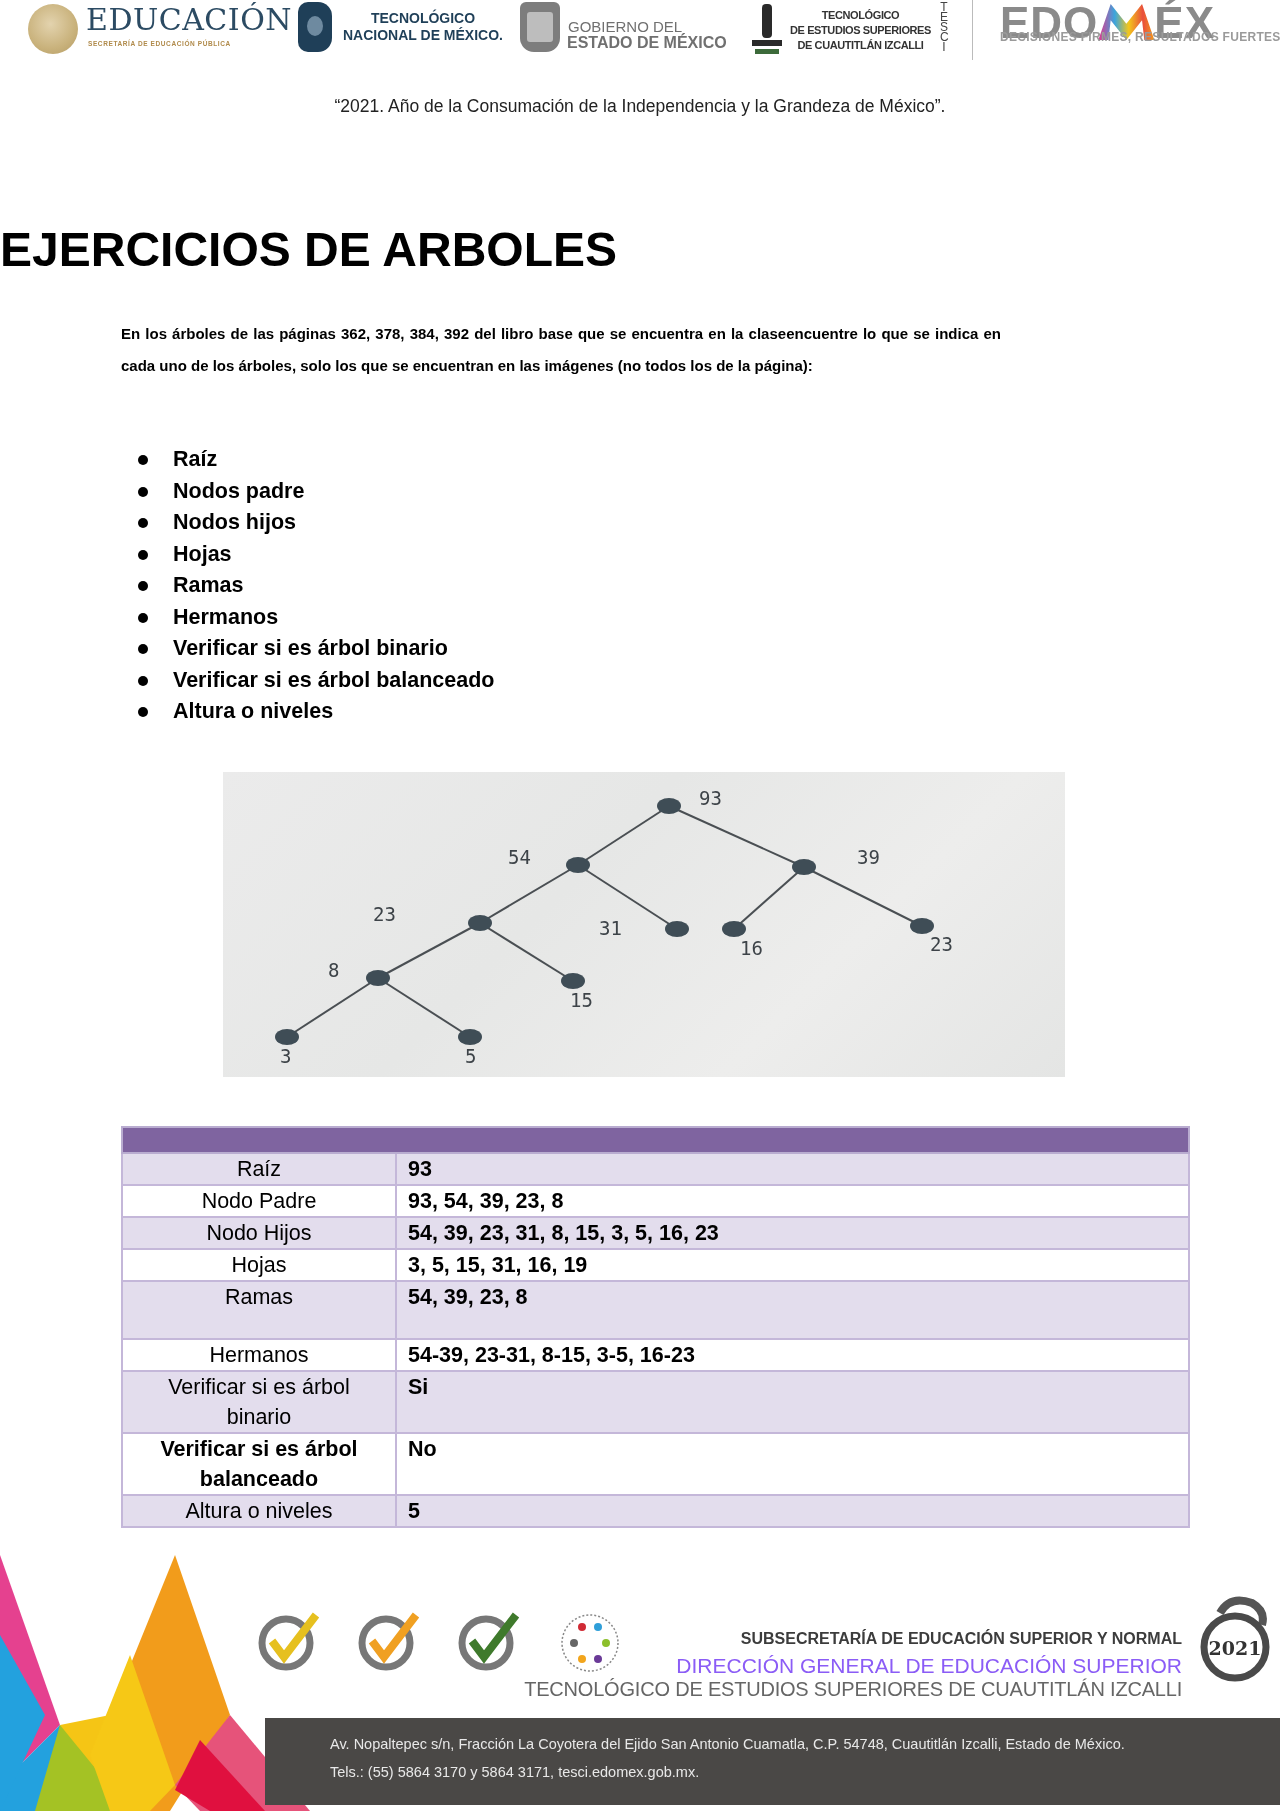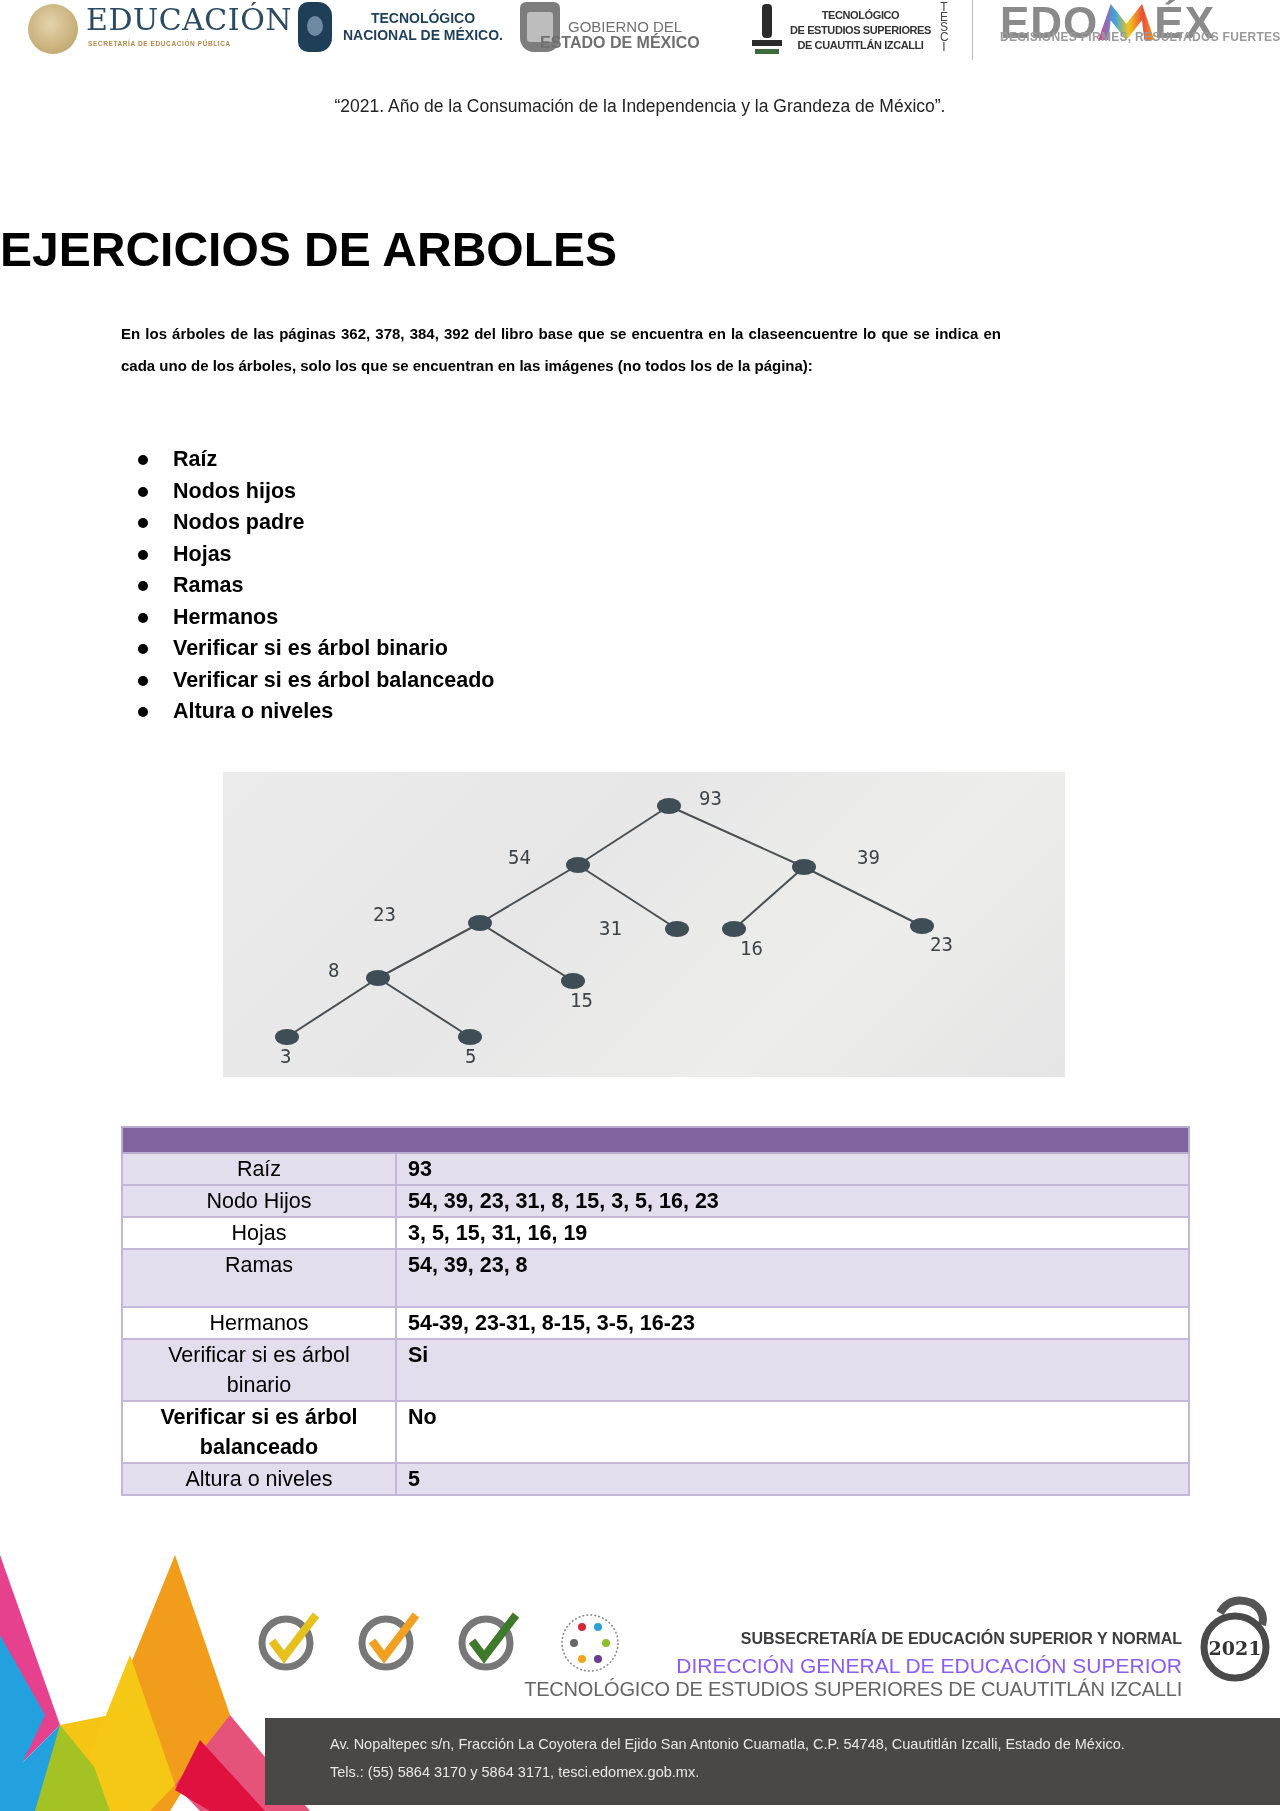--- a/index.html
+++ b/index.html
@@ -17,21 +17,21 @@
   .gear { position:absolute; left:298px; top:2px; width:34px; height:50px; border-radius:10px 14px 14px 10px;
           background:#1f3f58; }
   .gear::after { content:""; position:absolute; left:9px; top:14px; width:16px; height:20px; border-radius:50%;
                  background:#6e8aa0; }
   .tec-1 { position:absolute; left:338px; top:10px; width:170px; text-align:center; font-size:14px; font-weight:bold;
            color:#1f3f58; white-space:nowrap; line-height:17px; }
   .gob-shield { position:absolute; left:520px; top:2px; width:40px; height:50px; border-radius:6px 6px 14px 14px;
                 background:#7d7d7d; }
   .gob-shield::after { content:""; position:absolute; left:7px; top:10px; width:26px; height:30px; background:#bdbdbd; border-radius:3px; }
   .gob-1 { position:absolute; left:568px; top:18px; font-size:15px; color:#707070; white-space:nowrap; }
-  .gob-2 { position:absolute; left:540px; top:34px; font-size:16px; color:#707070; font-weight:bold; white-space:nowrap;text-align:right; }
+  .gob-2 { position:absolute; left:567px; top:34px; font-size:16px; color:#707070; font-weight:bold; white-space:nowrap;text-align:right; }
   .tesci-icon { position:absolute; left:752px; top:4px; width:30px; height:52px; }
   .tesci-icon .t1 { position:absolute; left:10px; top:0; width:10px; height:34px; background:#2a2a2a; border-radius:4px; }
   .tesci-icon .t2 { position:absolute; left:0; top:36px; width:30px; height:6px; background:#2a2a2a; }
   .tesci-icon .t3 { position:absolute; left:3px; top:45px; width:24px; height:5px; background:#3c6a3a; }
   .tesci-txt { position:absolute; left:788px; top:8px; width:145px; text-align:center; font-size:11px; color:#333;
                line-height:15px; white-space:nowrap; font-weight:bold; letter-spacing:-0.4px; }
   .tesci-vert { position:absolute; left:940px; top:2px; width:8px; font-size:12px; line-height:10px; color:#444;
                 text-align:center; }
   .hdr-sep { position:absolute; left:972px; top:0; width:1px; height:60px; background:#bbb; }
   .edomex { position:absolute; left:1000px; top:-2px; font-size:44px; font-weight:bold; color:#8a8a8a;
@@ -115,22 +115,22 @@
   <div class="edomex"><span>EDO</span><span class="m"></span><span>ÉX</span></div>
   <div class="edomex-sub">DECISIONES FIRMES, RESULTADOS FUERTES.</div>
 </div>
 <div class="quote">“2021. Año de la Consumación de la Independencia y la Grandeza de México”.</div>
 
 <div class="title">EJERCICIOS DE ARBOLES</div>
 <div class="para">En los árboles de las páginas 362, 378, 384, 392 del libro base que se encuentra en la claseencuentre lo que se indica en cada uno de los árboles, solo los que se encuentran en las imágenes (no todos los de la página):</div>
 
 <ul class="bullets">
   <li><span class="dot"></span><span>Raíz</span></li>
+  <li><span class="dot"></span><span>Nodos padre</span></li>
   <li><span class="dot"></span><span>Nodos hijos</span></li>
-  <li><span class="dot"></span><span>Nodos padre</span></li>
   <li><span class="dot"></span><span>Hojas</span></li>
   <li><span class="dot"></span><span>Ramas</span></li>
   <li><span class="dot"></span><span>Hermanos</span></li>
   <li><span class="dot"></span><span>Verificar si es árbol binario</span></li>
   <li><span class="dot"></span><span>Verificar si es árbol balanceado</span></li>
   <li><span class="dot"></span><span>Altura o niveles</span></li>
 </ul>
 
 <div class="tree">
   <svg id="tree-svg" width="842" height="305" viewBox="0 0 842 305">
@@ -171,20 +171,24 @@
 
 <table class="tbl">
   <tbody>
       <tr class="hd">
         <td colspan="2"></td>
       </tr>
   <tr class="odd">
     <td class="k">Raíz</td>
     <td class="v">93</td>
   </tr>
+  <tr class="even">
+    <td class="k">Nodo Padre</td>
+    <td class="v">93, 54, 39, 23, 8</td>
+  </tr>
   <tr class="odd">
     <td class="k">Nodo Hijos</td>
     <td class="v">54, 39, 23, 31, 8, 15, 3, 5, 16, 23</td>
   </tr>
   <tr class="even">
     <td class="k">Hojas</td>
     <td class="v">3, 5, 15, 31, 16, 19</td>
   </tr>
   <tr class="odd">
     <td class="k" style="height:56px">Ramas</td>

